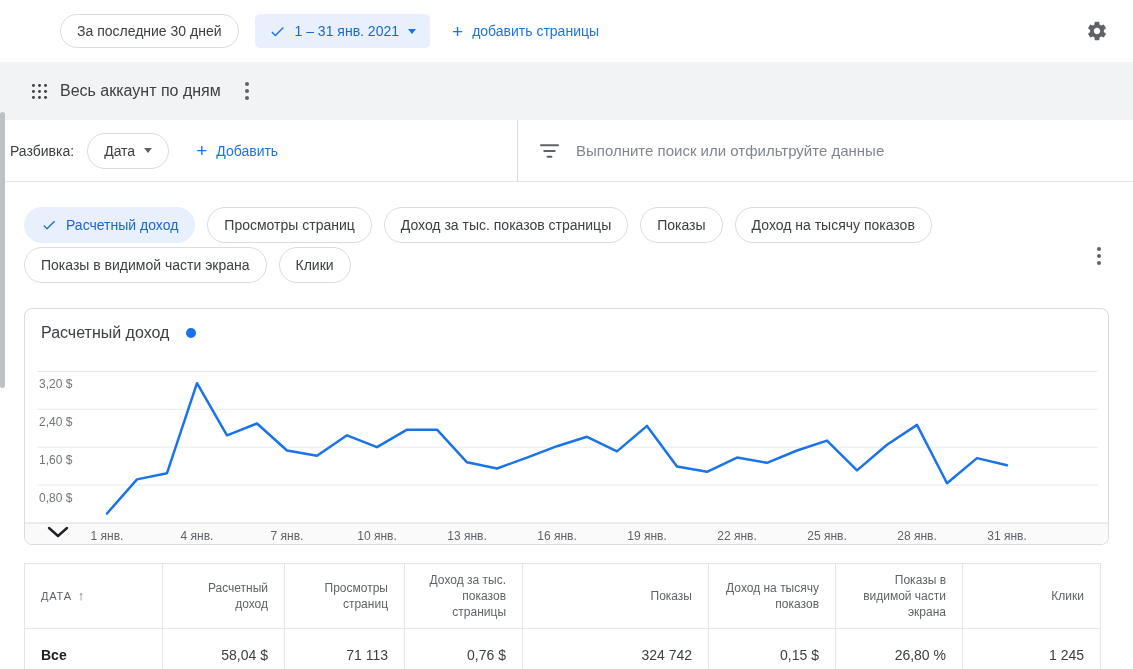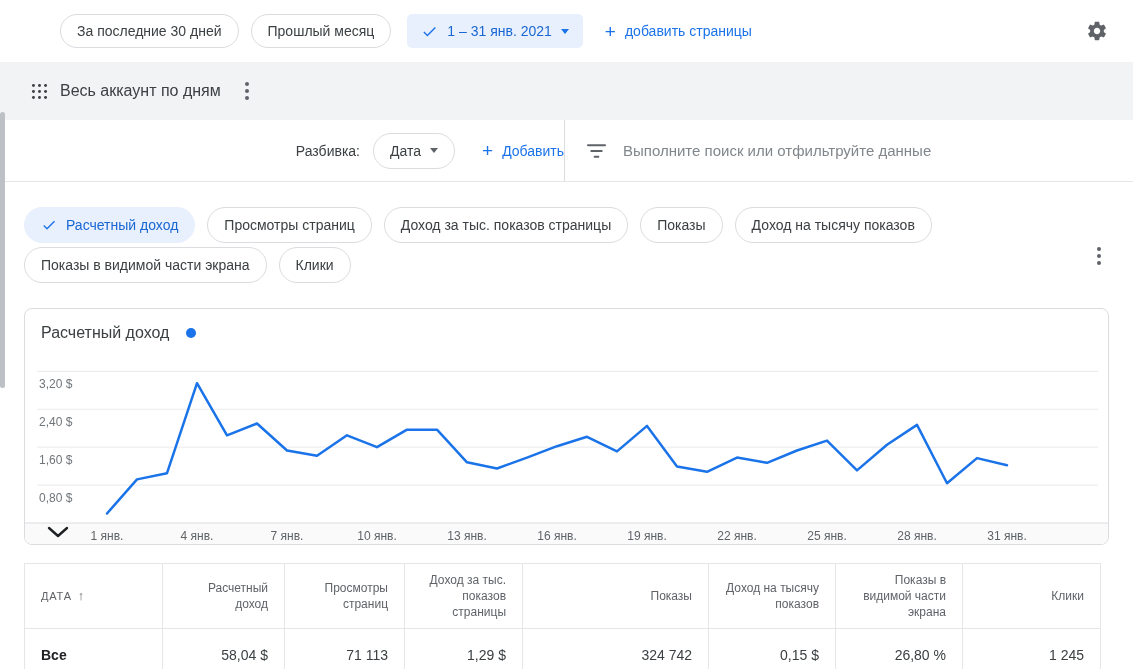--- a/index.html
+++ b/index.html
@@ -27,21 +27,21 @@
   
   .band { position:absolute; top:62px; left:0; right:0; height:58px; background:#f1f3f4; display:flex; align-items:center; padding:0 22px 0 30px; }
   .band-title { margin-left:11px; font-size:16px; color:#3c4043; }
   .save-btn { margin-left:auto; width:121px; height:40px; border:none; border-radius:4px; background:#e6e8eb; color:#9aa0a6; font-size:14px; font-family:inherit; cursor:default; }
   .kebab { display:flex; flex-direction:column; align-items:center; justify-content:center; gap:3px; width:24px; height:32px; cursor:pointer; }
   .kebab i { width:4px; height:4px; border-radius:50%; background:#5f6368; }
   .band .kebab { margin-left:14px; }
 
   
   .breakdown-row { position:absolute; top:120px; left:0; right:0; height:62px; background:#fff; border-bottom:1px solid #e4e6e8; display:flex; }
-  .breakdown-left { width:565px; display:flex; align-items:center; padding-left:16px; border-right:1px solid #dadce0;justify-content:flex-end; }
+  .breakdown-left { width:518px; display:flex; align-items:center; padding-left:10px; border-right:1px solid #dadce0; }
   .breakdown-label { color:#3c4043; font-size:14px; }
   .dim-pill { display:inline-flex; align-items:center; gap:9px; height:36px; padding:0 16px; border:1px solid #dadce0; border-radius:18px; background:#fff; color:#3c4043; font-size:14px; margin-left:13px; cursor:pointer; }
   .dim-pill .caret { color:#5f6368; }
   .breakdown-left .link-btn { margin-left:27px; }
   .search-area { flex:1; display:flex; align-items:center; padding:0 20px 0 22px; }
   .search-input { flex:1; border:none; outline:none; margin-left:17px; font-size:15px; color:#000000; font-family:inherit; background:transparent; }
   .search-input::placeholder { color:#80868b; opacity:1; }
 
   
   .chips-section { position:absolute; top:182px; left:0; right:0; height:126px; background:#fff; }
@@ -78,23 +78,20 @@
 </style>
 </head>
 <body>
 
 <div class="left-scrollbar"></div>
 
 <div class="toolbar">
   <span style="display:flex;gap:12px">
       <button class="pill-btn">
         <span>За последние 30 дней</span>
-      </button>
-      <button class="pill-btn">
-        <span>Прошлый месяц</span>
       </button>
     </span>
 
   <div class="date-chip">
     <svg width="17" height="17" viewBox="0 0 24 24">
         <path d="M9 16.2 4.8 12l-1.4 1.4L9 19 21 7l-1.4-1.4z" fill="#1a73e8"></path>
       </svg>
     <span>1 – 31 янв. 2021</span>
     <span class="caret" style="color:#1a73e8"></span>
   </div>
@@ -254,20 +251,20 @@
         <th><span>Доход на тысячу показов</span></th>
         <th><span>Показы в видимой части экрана</span></th>
         <th><span>Клики</span></th>
       </tr>
   </thead>
   <tbody>
     <tr>
       <td class="row-label">Все</td>
     <td><span>58,04 $</span></td>
         <td><span>71 113</span></td>
-        <td><span>1,29 $</span></td>
+        <td><span>0,76 $</span></td>
         <td><span>324 742</span></td>
         <td><span>0,15 $</span></td>
         <td><span>26,80 %</span></td>
         <td><span>1 245</span></td>
       </tr>
   </tbody>
 </table>
 
 </body></html>

